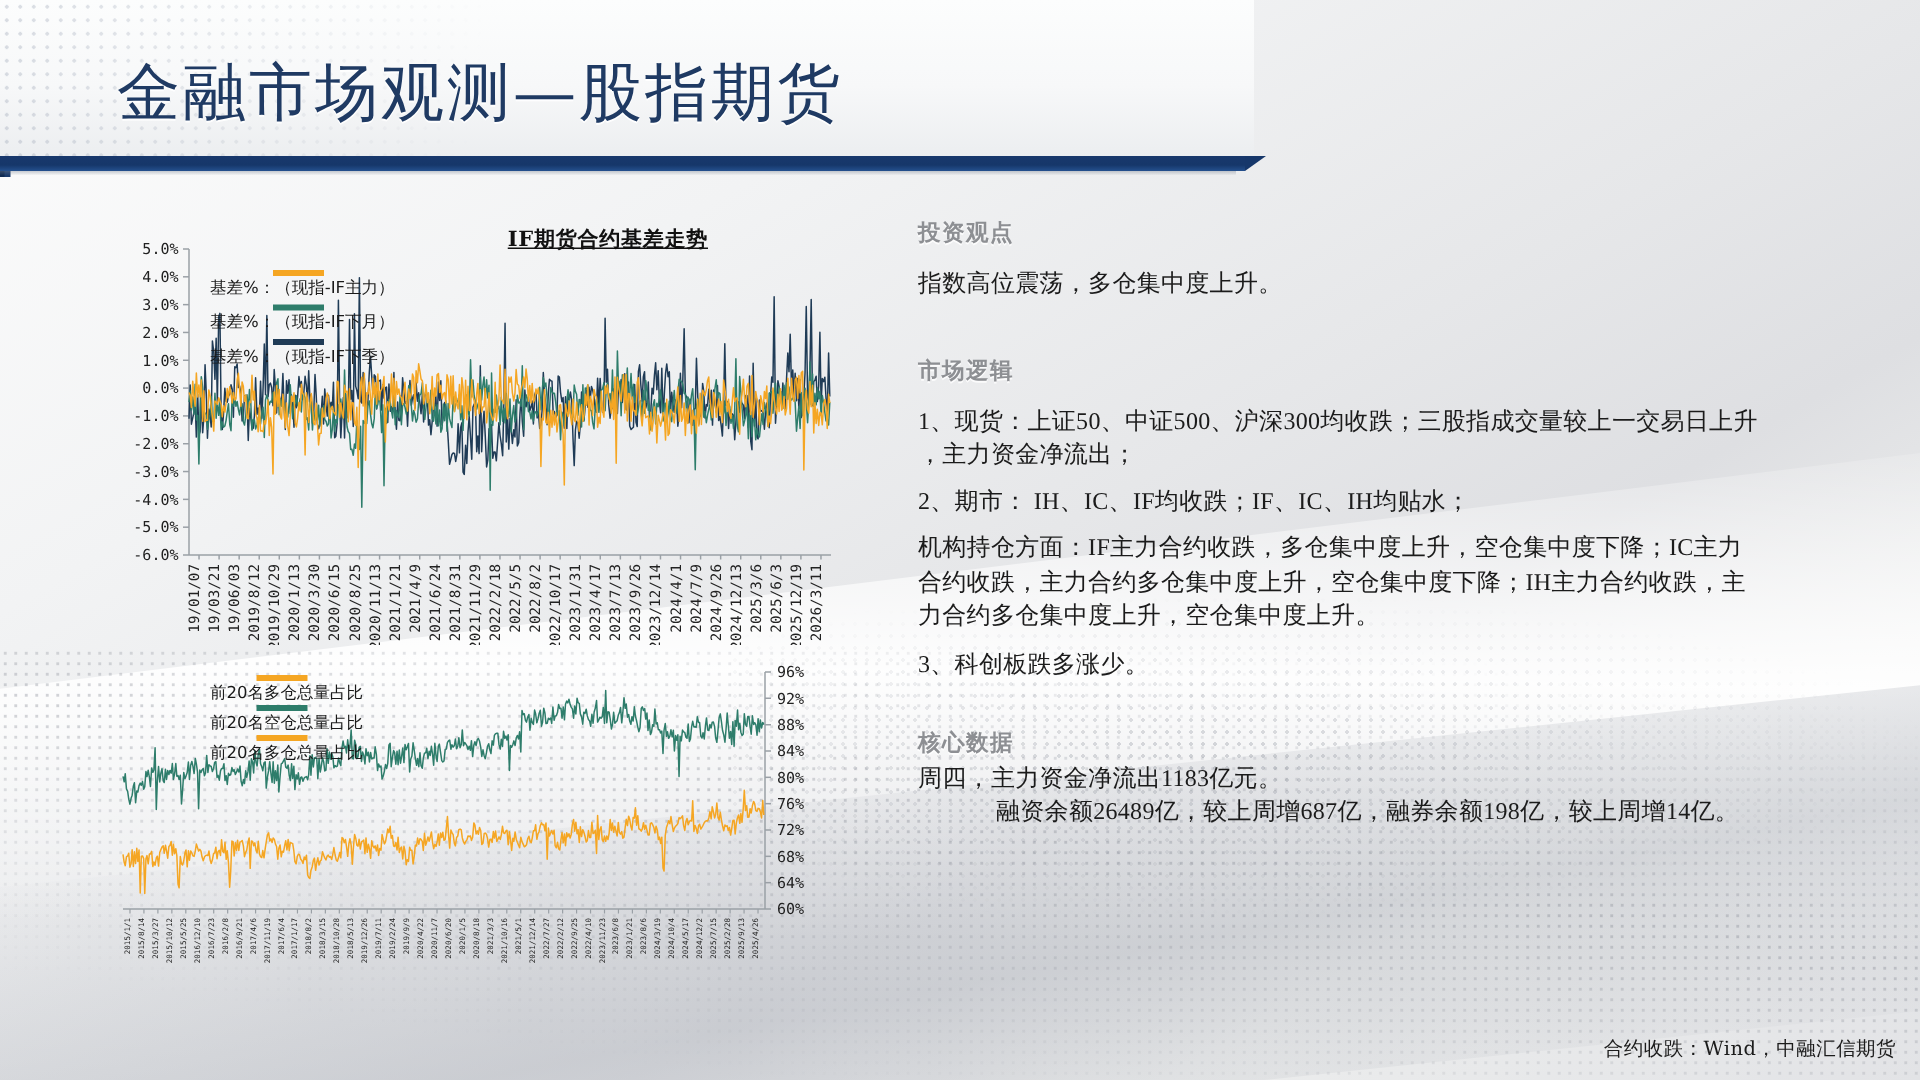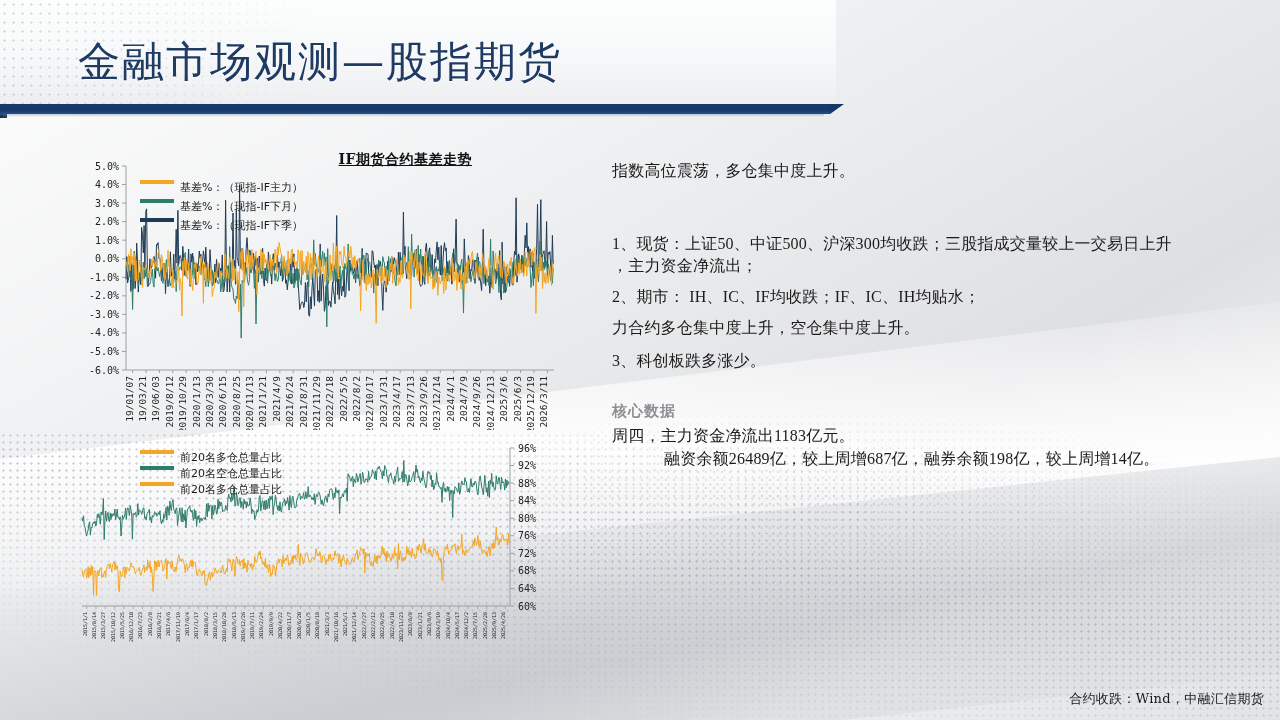--- a/index.html
+++ b/index.html
@@ -61,21 +61,21 @@
   .header-rule:after{content:"";position:absolute;right:-14px;top:0;
     border-top:10px solid #16376a;border-right:14px solid transparent;}
   .header-rule-shadow{position:absolute;left:0;top:114px;width:824px;height:3px;
     background:linear-gradient(180deg,rgba(120,130,145,.40),rgba(120,130,145,0));}
 
   .chart-box{position:relative;}
   .chart-title{text-align:right;font-weight:bold;font-size:14px;color:#111;
     font-family:"DejaVu Serif","Liberation Serif",serif;
     text-decoration:underline;letter-spacing:.5px;}
   .legend{position:absolute;z-index:4;}
-  .legend-row{display:flex;align-items:flex-start;margin-bottom:4px;}
+  .legend-row{display:flex;align-items:center;margin-bottom:4px;flex-direction:column;}
   .legend-swatch{width:34px;height:4px;margin-right:6px;flex:0 0 auto;}
   .legend-label{font-size:11px;color:#1a1a1a;white-space:nowrap;
     font-family:"DejaVu Sans","Liberation Sans",sans-serif;}
 
   .axis-label{font-family:"DejaVu Sans Mono","Liberation Mono",monospace;
     font-size:10px;fill:#222;}
   .axis-label-x{font-family:"DejaVu Sans Mono","Liberation Mono",monospace;
     font-size:9.5px;fill:#222;}
   .axis-label-x-tiny{font-family:"DejaVu Sans Mono","Liberation Mono",monospace;
     font-size:5px;fill:#222;}
@@ -358,31 +358,35 @@
         <line x1="424.7391304347826" y1="178" x2="424.7391304347826" y2="181" stroke="#9aa0a6" stroke-width="0.8"></line>
         <text x="424.7391304347826" y="184" text-anchor="end" class="axis-label-x-tiny" transform="rotate(-90 424.7391304347826,184)">2025/2/28</text>
         <line x1="434.04347826086956" y1="178" x2="434.04347826086956" y2="181" stroke="#9aa0a6" stroke-width="0.8"></line>
         <text x="434.04347826086956" y="184" text-anchor="end" class="axis-label-x-tiny" transform="rotate(-90 434.04347826086956,184)">2025/9/13</text>
         <line x1="443.3478260869565" y1="178" x2="443.3478260869565" y2="181" stroke="#9aa0a6" stroke-width="0.8"></line>
         <text x="443.3478260869565" y="184" text-anchor="end" class="axis-label-x-tiny" transform="rotate(-90 443.3478260869565,184)">2025/4/26</text>
       </svg>
   </div>
 
   <div class="right-col">
+    <div class="sec-head">投资观点</div>
     <div class="gap-s"></div>
     <div class="body-line">指数高位震荡，多仓集中度上升。</div>
 
     <div class="gap-l"></div>
 
+    <div class="sec-head">市场逻辑</div>
     <div class="gap-s"></div>
     <div class="body-line">1、现货：上证50、中证500、沪深300均收跌；三股指成交量较上一交易日上升</div>
     <div class="body-line">，主力资金净流出；</div>
     <div style="height:8px;"></div>
     <div class="body-line">2、期市： IH、IC、IF均收跌；IF、IC、IH均贴水；</div>
     <div style="height:8px;"></div>
+    <div class="body-line">机构持仓方面：IF主力合约收跌，多仓集中度上升，空仓集中度下降；IC主力</div>
+    <div class="body-line">合约收跌，主力合约多仓集中度上升，空仓集中度下降；IH主力合约收跌，主</div>
     <div class="body-line">力合约多仓集中度上升，空仓集中度上升。</div>
     <div style="height:10px;"></div>
     <div class="body-line">3、科创板跌多涨少。</div>
 
     <div class="gap-m"></div>
 
     <div class="sec-head">核心数据</div>
     <div style="height:4px;"></div>
     <div class="body-line">周四，主力资金净流出1183亿元。</div>
     <div class="body-line core-line2">融资余额26489亿，较上周增687亿，融券余额198亿，较上周增14亿。</div>

